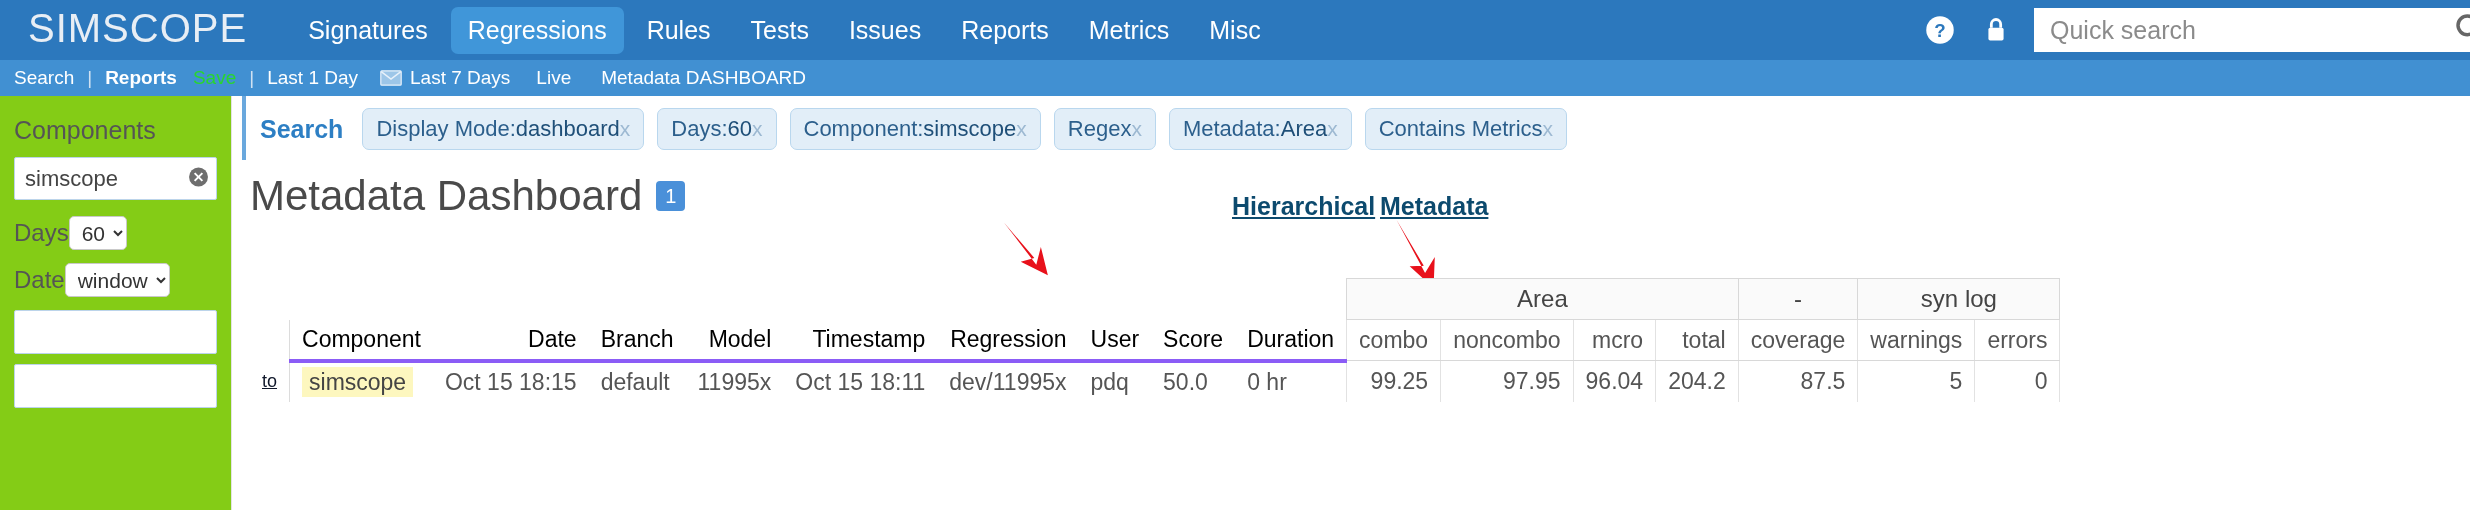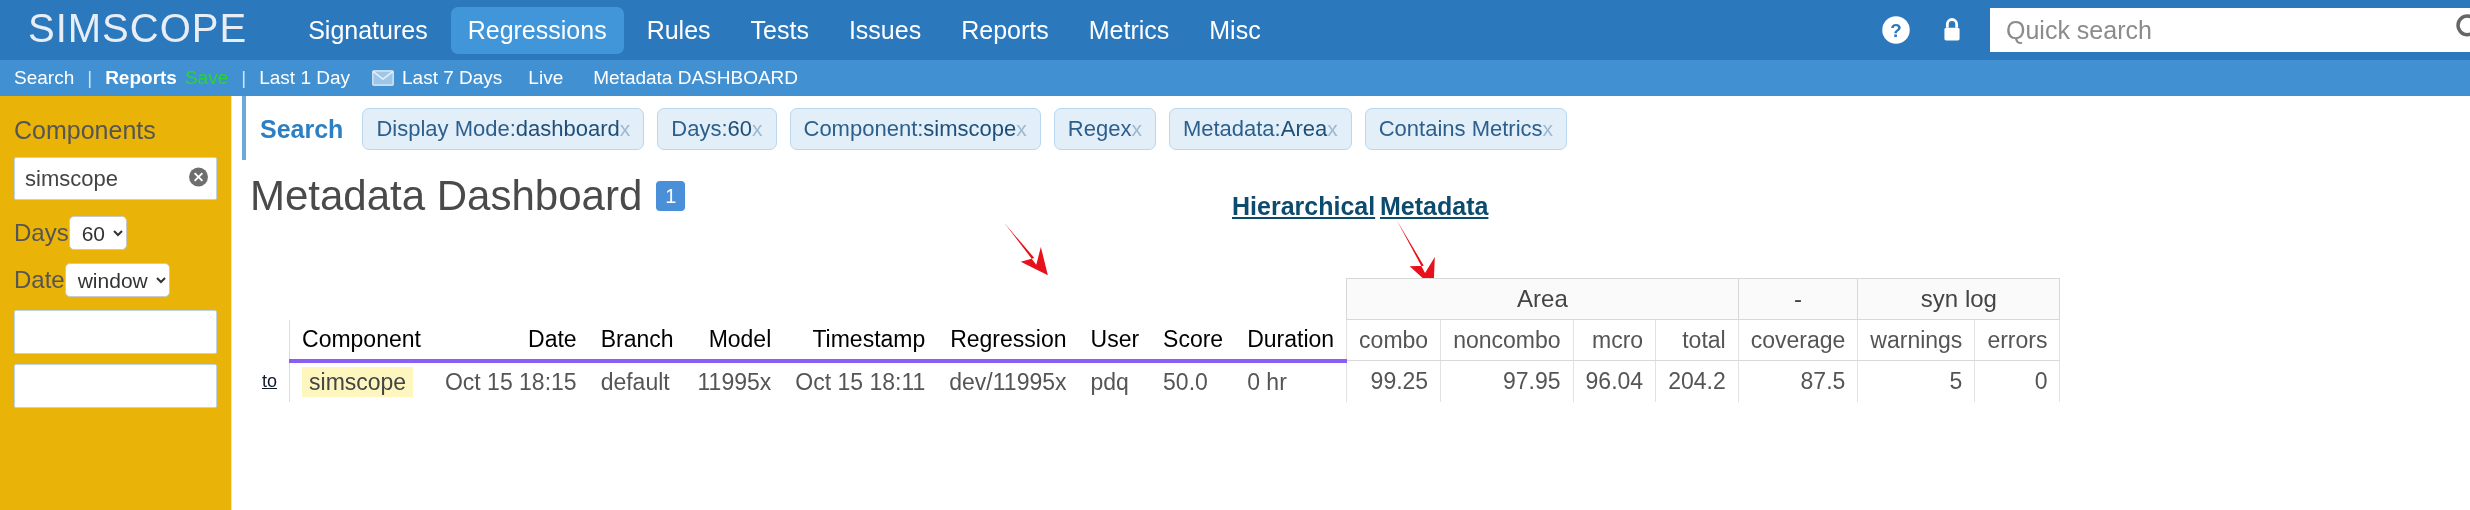--- a/index.html
+++ b/index.html
@@ -55,21 +55,21 @@
     gap: 0;
   }
   .iconbtn {
     width: 56px; height: 60px;
     display: flex; align-items: center; justify-content: center;
     cursor: pointer;
   }
   .searchwrap {
     position: relative;
     height: 44px;
-    width: 480px;
+    width: 436px;
     background: #ffffff;
     display: flex;
     align-items: flex-end;
     margin-left: 10px;
   }
   .searchwrap input {
     border: 0; outline: 0;
     height: 100%;
     width: 100%;
     font-size: 25px;
@@ -95,34 +95,34 @@
     padding-left: 12px;
     gap: 0;
     color: #ffffff;
     font-size: 19px;
   }
   .subnav a { color:#ffffff; text-decoration:none; white-space:nowrap; cursor:pointer; }
   .subnav .sep { color:#cfe1f2; margin: 0 13px; }
   .sn { margin-right: 0; }
   .sn-search { margin-left: 2px; }
   .sn-select { font-weight: bold; }
-  .sn-save { color: #28d62e !important; margin-left: 8px; }
+  .sn-save { color: #28d62e !important; margin-left: 16px; }
   .sn-l1 { margin-left: 0; }
   .sn-l7 { margin-left: 22px; display:inline-flex; align-items:center; gap:8px; }
   .sn-live { margin-left: 26px; }
   .sn-meta { margin-left: 30px; }
 
   
   .body {
     display: flex;
     height: 414px;
   }
   .sidebar {
     width: 232px;
-    background: #eab308;
+    background: #84cc16;
     border-right: 1px solid #e3e3e3;
     padding: 16px 14px 0 14px;
     flex: none;
   }
   .sb-title {
     font-size: 25px;
     color: #555;
     margin: 4px 0 12px 0;
   }
   .sb-inputwrap {

